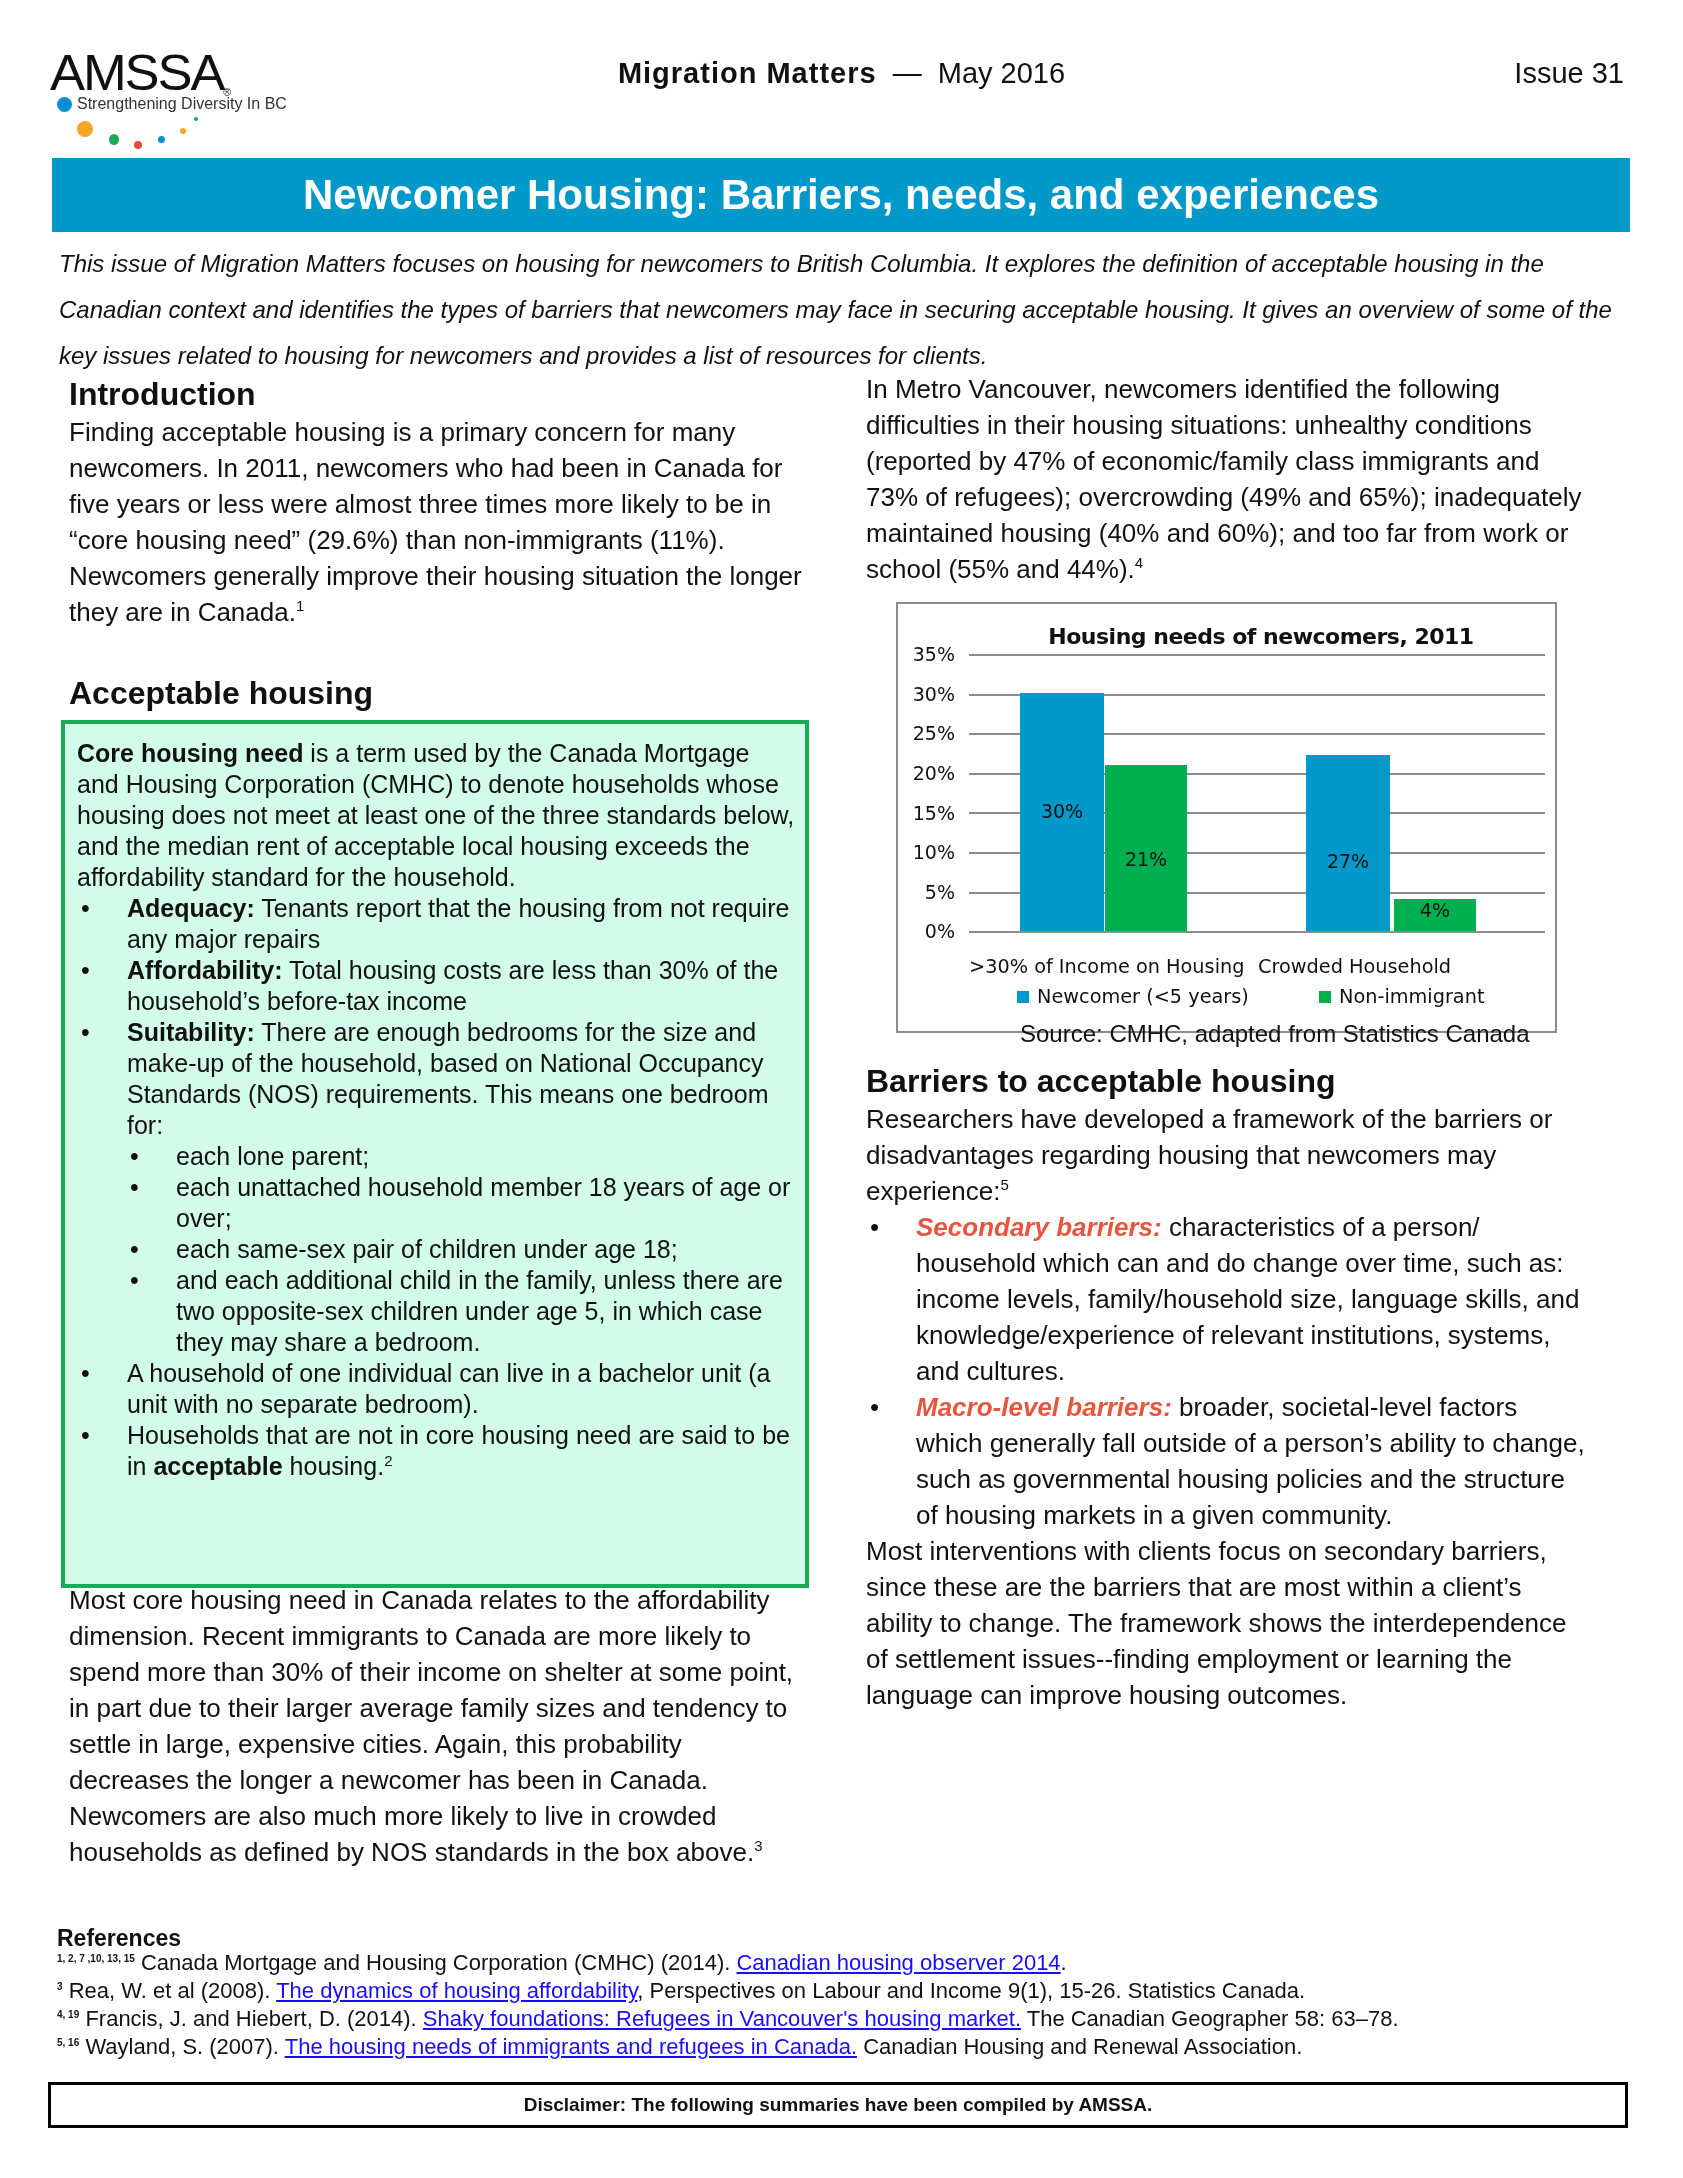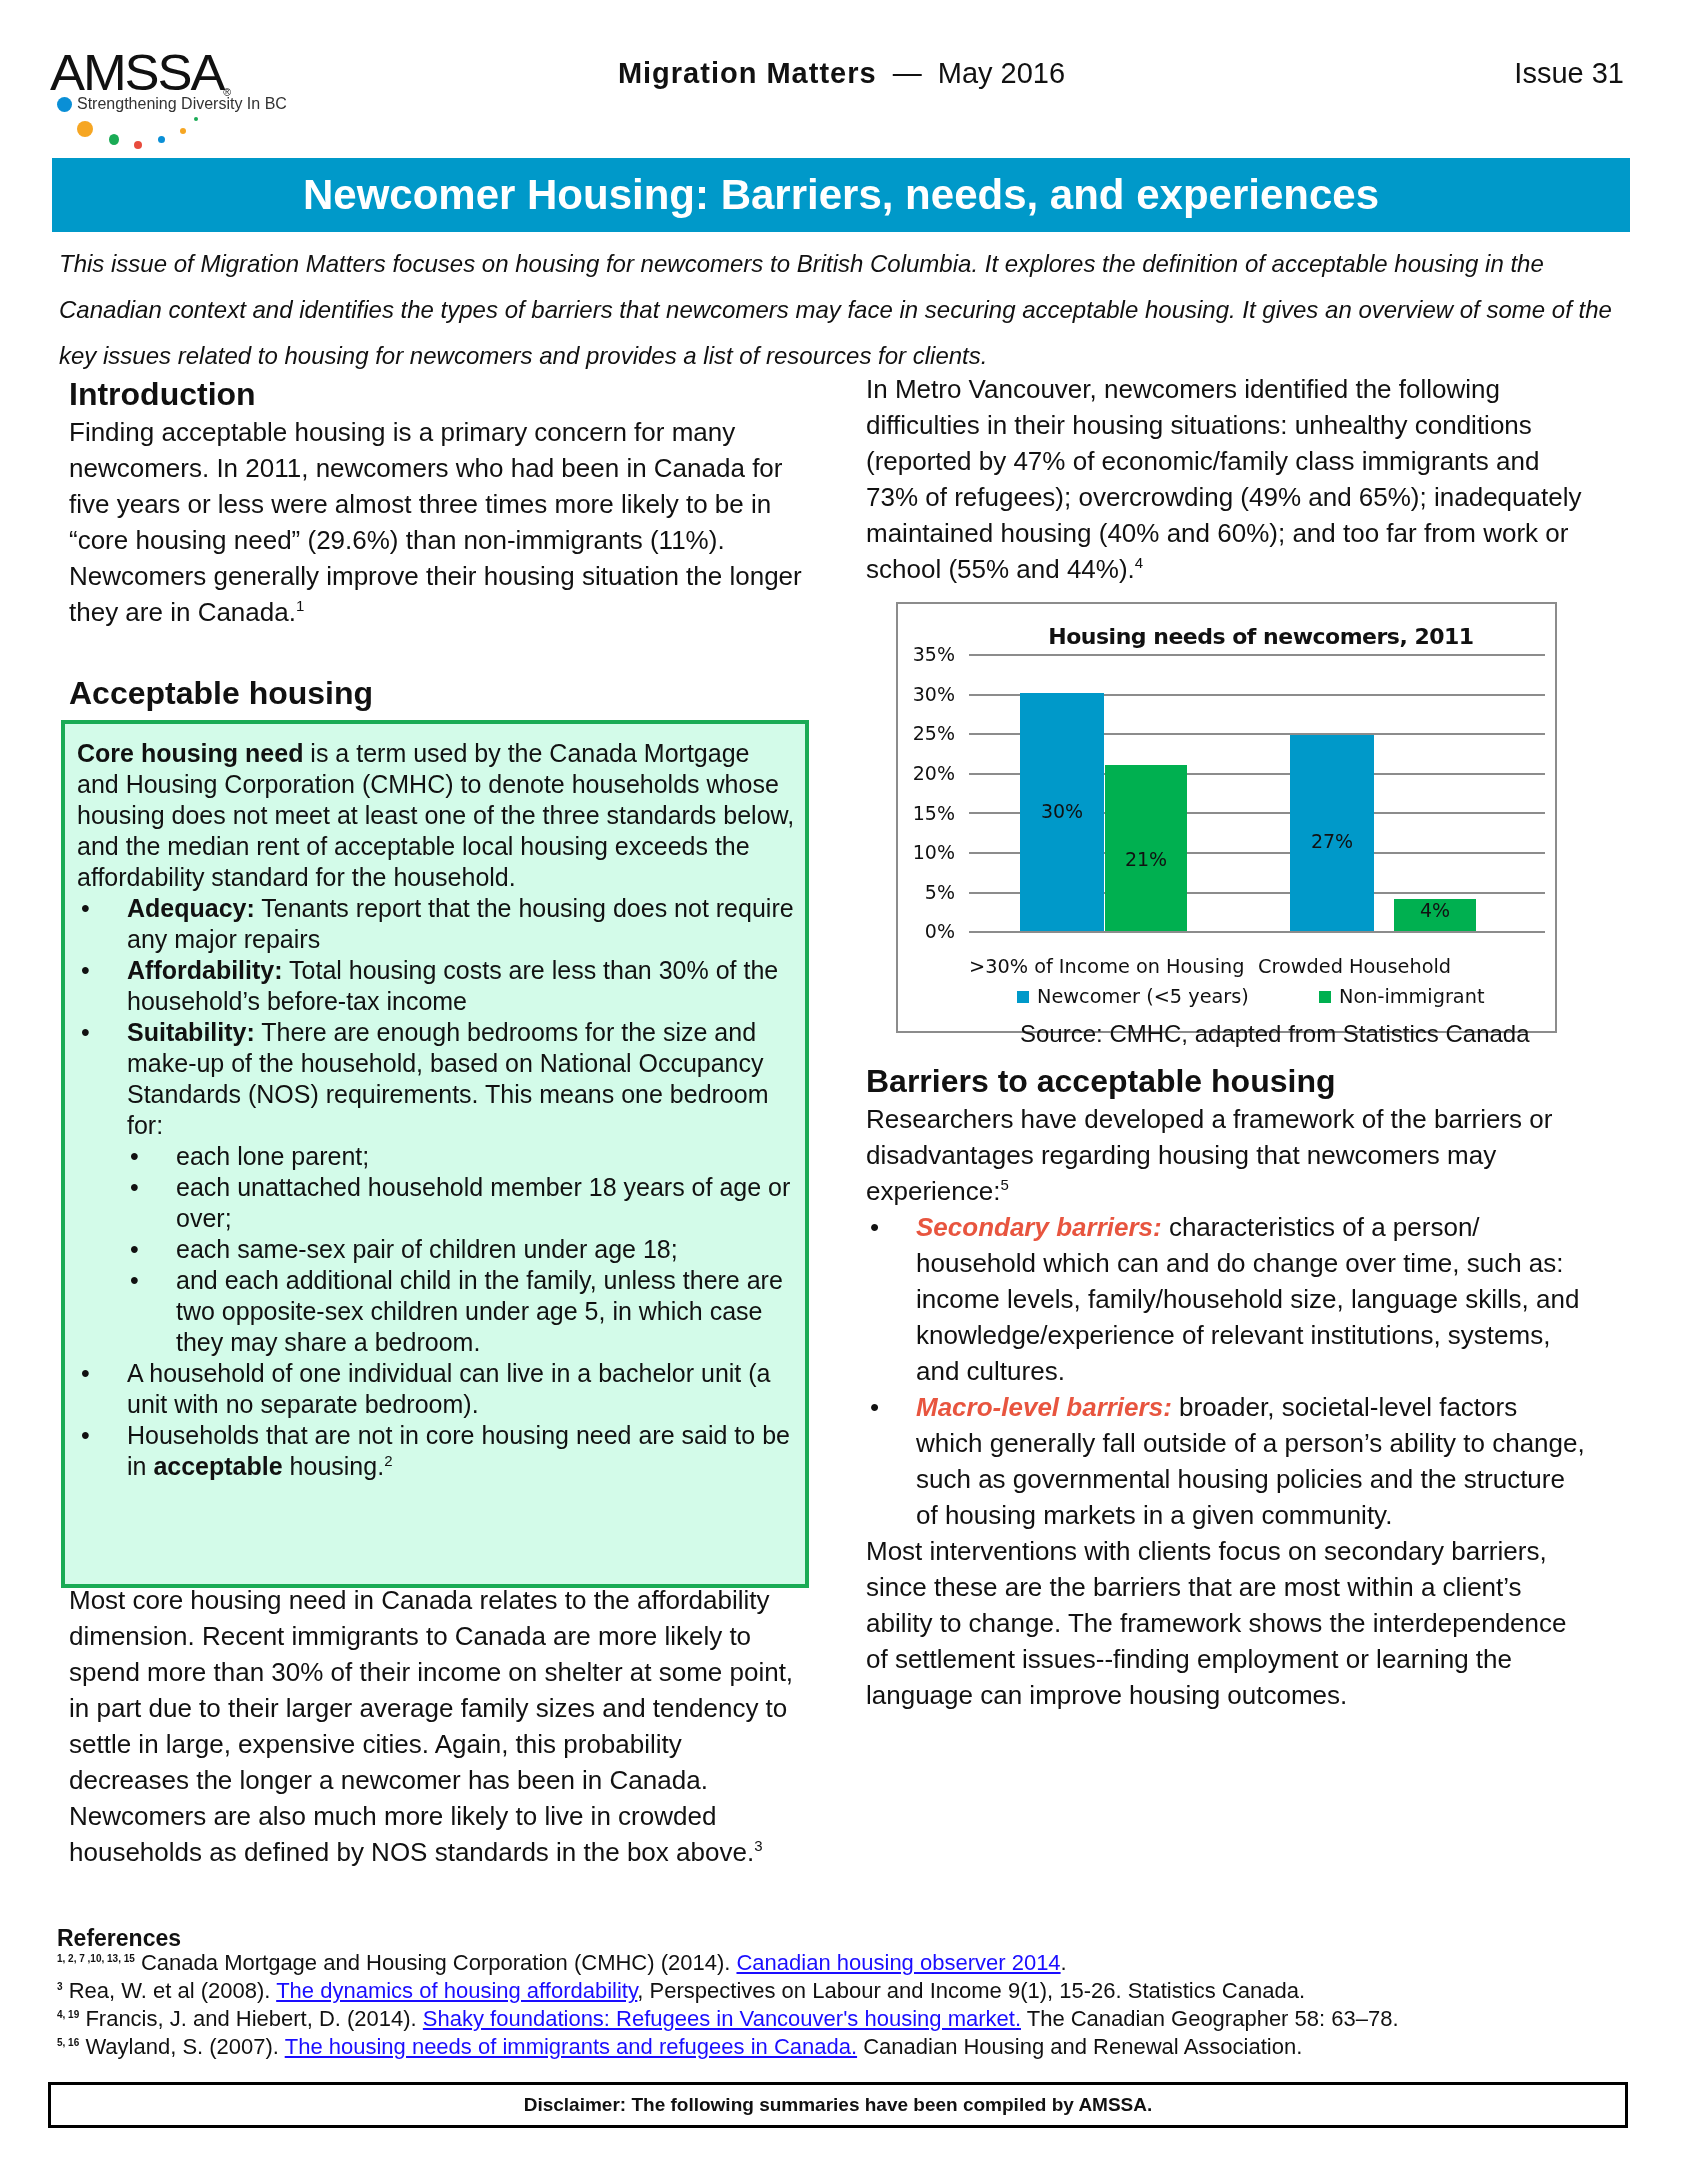--- a/index.html
+++ b/index.html
@@ -77,21 +77,21 @@
 <div class="abs col" style="left:69px;top:374px;width:733px;">
   <div class="h2">Introduction</div>
   <div><span>Finding acceptable housing is a primary concern for many newcomers. In 2011, newcomers who had been in Canada for five years or less were almost three times more likely to be in “core housing need” (29.6%) than non-immigrants (11%). Newcomers generally improve their housing situation the longer they are in Canada.</span><sup>1</sup></div>
 </div>
 
 <div class="abs h2" style="left:69px;top:673px;">Acceptable housing</div>
 
 <div class="abs green-box">
   <div><b>Core housing need</b><span> is a term used by the Canada Mortgage and Housing Corporation (CMHC) to denote households whose housing does not meet at least one of the three standards below, and the median rent of acceptable local housing exceeds the affordability standard for the household.</span></div>
   <ul>
-    <li><b>Adequacy:</b><span> Tenants report that the housing does not require any major repairs</span></li>
+    <li><b>Adequacy:</b><span> Tenants report that the housing from not require any major repairs</span></li>
     <li><b>Affordability:</b><span> Total housing costs are less than 30% of the household’s before-tax income</span></li>
     <li><b>Suitability:</b><span> There are enough bedrooms for the size and make-up of the household, based on National Occupancy Standards (NOS) requirements. This means one bedroom for:</span>
       <ul class="sub" style="margin-left:-50px;">
         <li>each lone parent;</li>
         <li>each unattached household member 18 years of age or over;</li>
         <li>each same-sex pair of children under age 18;</li>
         <li>and each additional child in the family, unless there are two opposite-sex children under age 5, in which case they may share a bedroom.</li>
       </ul>
     </li>
     <li>A household of one individual can live in a bachelor unit (a unit with no separate bedroom).</li>
@@ -126,21 +126,21 @@
     <div class="ytick" style="top:187px;">10%</div>
     <div class="ytick" style="top:227px;">5%</div>
     <div class="ytick" style="top:266px;">0%</div>
     <div class="abs" style="left:0;top:277px;width:100%;height:278px;"></div>
     <div class="bar" style="left:51px;width:84px;height:238px;bottom:2px;background:#0099c9;">
       <div class="bar-label" style="top:107px;">30%</div>
     </div>
     <div class="bar" style="left:136px;width:82px;height:166px;bottom:2px;background:#00b050;">
       <div class="bar-label" style="top:83px;">21%</div>
     </div>
-    <div class="bar" style="left:321px;width:84px;height:196px;bottom:2px;background:#0099c9;">
+    <div class="bar" style="left:337px;width:84px;height:176px;bottom:2px;background:#0099c9;">
       <div class="bar-label" style="top:95px;">27%</div>
     </div>
     <div class="bar" style="left:425px;width:82px;height:32px;bottom:2px;background:#00b050;">
       <div class="bar-label" style="top:0px;">4%</div>
     </div>
   </div>
   <div class="xcat" style="left:71px;width:289px;">&gt;30% of Income on Housing</div>
   <div class="xcat" style="left:360px;width:289px;">Crowded Household</div>
   <div class="legend" style="left:119px;">
     <span class="sw" style="background:#0099c9;"></span>

